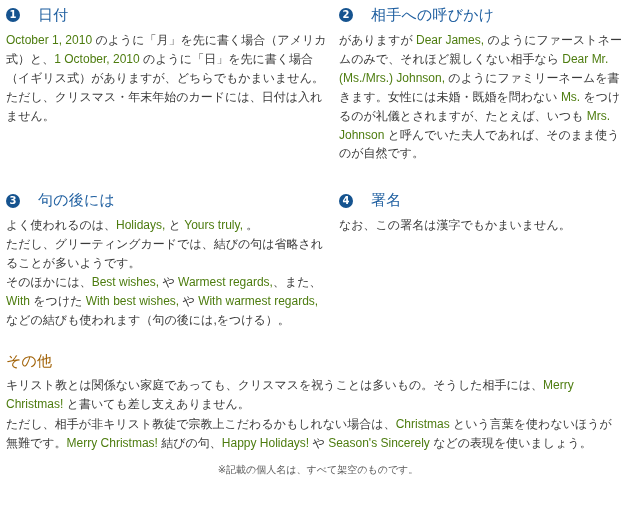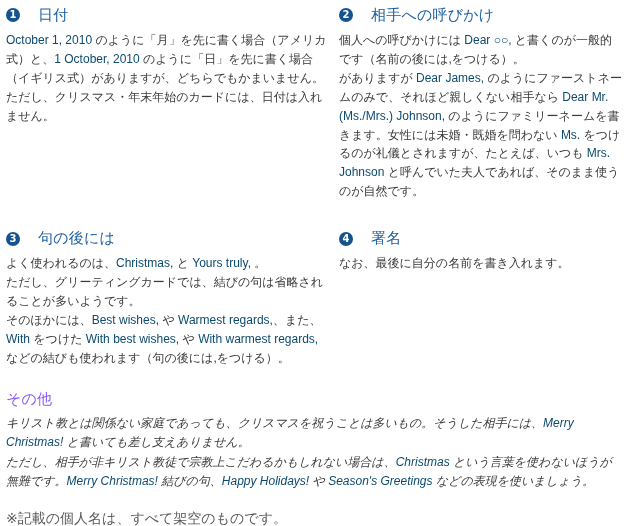--- a/index.html
+++ b/index.html
@@ -86,48 +86,48 @@
     line-height: 1.58;
     color: #3a3a3a;
     margin: 0;
     text-align: left;
     word-break: break-word;
   }
   .body-text p {
     margin: 0;
   }
   .en {
-    color: #0c4a6e;
+    color: #4d7c0f;
     font-family: "Liberation Sans", "DejaVu Sans", sans-serif;
   }
 
   
   .other-block {
     margin-top: 22px;
     padding-right: 8px;
   }
   .other-head {
     font-size: 15px;
-    color: #8b5cf6;
+    color: #a16207;
     margin: 0 0 5px 0;
     font-weight: 400;
     letter-spacing: 0.2px;
   }
   .other-body {
     font-size: 12px;
     line-height: 1.62;
     color: #3a3a3a;
-    font-style: italic;
   }
 
   .footnote {
-    margin-top: 16px;
-    font-size: 14px;
+    margin-top: 8px;
+    font-size: 10px;
     color: #5a5a5a;
     line-height: 1.5;
+    text-align: center;
   }
 </style>
 </head>
 <body>
 
 <div class="page">
 
   <div class="grid">
 
     <div class="section col-left">
@@ -140,52 +140,51 @@
           <p><span>ただし、クリスマス・年末年始のカードには、日付は入れません。</span></p>
         </div>
     </div>
 
     <div class="section col-right">
       <h2 class="sec-head">
         <span class="num-badge">2</span>
         <span class="head-text">相手への呼びかけ</span>
       </h2>
       <div class="body-text">
-          <p><span>個人への呼びかけには </span><span class="en">Dear ○○,</span><span> と書くのが一般的です（名前の後には,をつける）。</span></p>
           <p><span>がありますが </span><span class="en">Dear James,</span><span> のようにファーストネームのみで、それほど親しくない相手なら </span><span class="en">Dear Mr.(Ms./Mrs.) Johnson,</span><span> のようにファミリーネームを書きます。女性には未婚・既婚を問わない </span><span class="en">Ms.</span><span> をつけるのが礼儀とされますが、たとえば、いつも </span><span class="en">Mrs. Johnson</span><span> と呼んでいた夫人であれば、そのまま使うのが自然です。</span></p>
         </div>
     </div>
 
     <div class="section col-left row2">
       <h2 class="sec-head">
         <span class="num-badge">3</span>
         <span class="head-text">句の後には</span>
       </h2>
       <div class="body-text">
-          <p><span>よく使われるのは、</span><span class="en">Christmas,</span><span> と </span><span class="en">Yours truly,</span><span> 。</span></p>
+          <p><span>よく使われるのは、</span><span class="en">Holidays,</span><span> と </span><span class="en">Yours truly,</span><span> 。</span></p>
           <p><span>ただし、グリーティングカードでは、結びの句は省略されることが多いようです。</span></p>
           <p><span>そのほかには、</span><span class="en">Best wishes,</span><span> や </span><span class="en">Warmest regards,</span><span>、また、 </span><span class="en">With</span><span> をつけた </span><span class="en">With best wishes,</span><span> や </span><span class="en">With warmest regards,</span><span> などの結びも使われます（句の後には,をつける）。</span></p>
         </div>
     </div>
 
     <div class="section col-right row2">
       <h2 class="sec-head">
         <span class="num-badge">4</span>
         <span class="head-text">署名</span>
       </h2>
       <div class="body-text">
-          <p><span>なお、最後に自分の名前を書き入れます。</span></p>
+          <p><span>なお、この署名は漢字でもかまいません。</span></p>
         </div>
     </div>
 
   </div>
 
   <div class="other-block">
     <h2 class="other-head">その他</h2>
     <div class="body-text other-body">
         <p><span>キリスト教とは関係ない家庭であっても、クリスマスを祝うことは多いもの。そうした相手には、</span><span class="en">Merry Christmas!</span><span> と書いても差し支えありません。</span></p>
-        <p><span>ただし、相手が非キリスト教徒で宗教上こだわるかもしれない場合は、</span><span class="en">Christmas</span><span> という言葉を使わないほうが無難です。</span><span class="en">Merry Christmas!</span><span> 結びの句、</span><span class="en">Happy Holidays!</span><span> や </span><span class="en">Season's Greetings</span><span> などの表現を使いましょう。</span></p>
+        <p><span>ただし、相手が非キリスト教徒で宗教上こだわるかもしれない場合は、</span><span class="en">Christmas</span><span> という言葉を使わないほうが無難です。</span><span class="en">Merry Christmas!</span><span> 結びの句、</span><span class="en">Happy Holidays!</span><span> や </span><span class="en">Season's Sincerely</span><span> などの表現を使いましょう。</span></p>
       </div>
   </div>
 
   <div class="footnote">※記載の個人名は、すべて架空のものです。</div>
 
 </div>
 
 </body></html>

